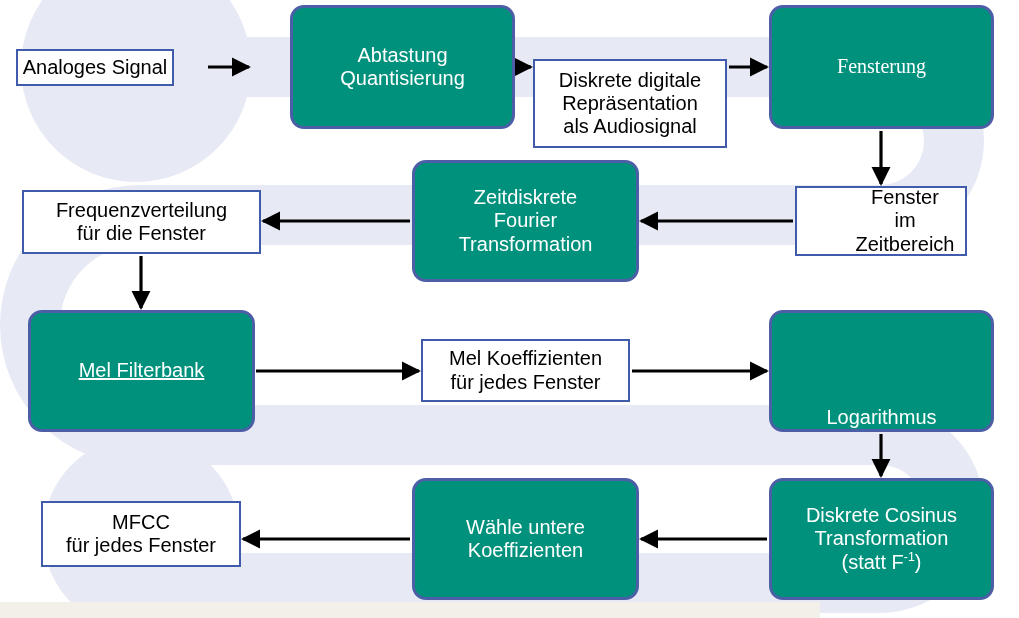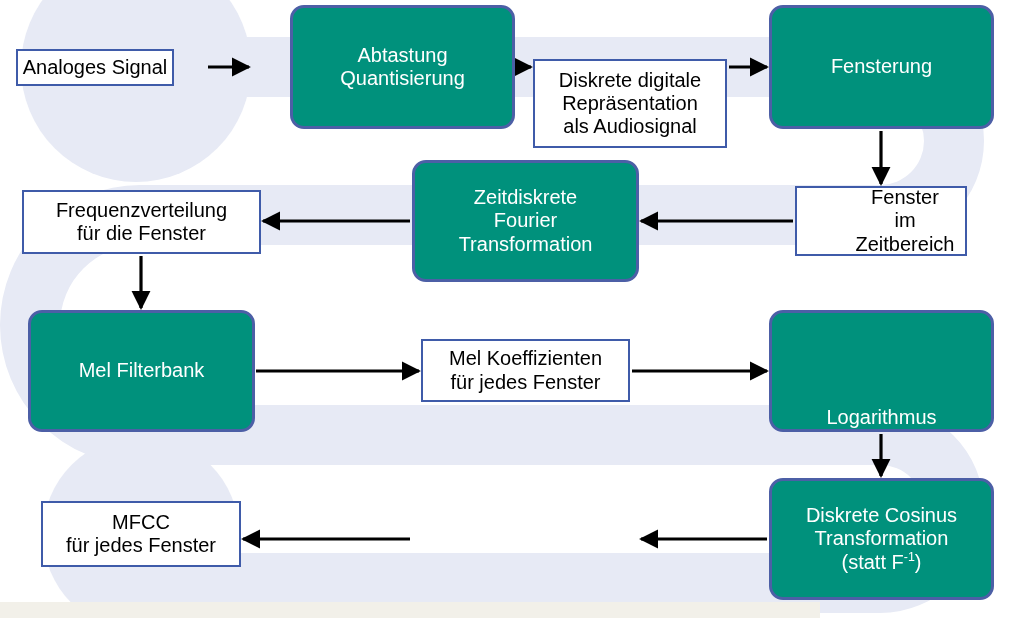--- a/index.html
+++ b/index.html
@@ -141,50 +141,54 @@
     </div>
   <div class="node process" style="left:250px;top:5px;width:225px;height:124px;margin-left:40px;">
       <span class="label">Abtastung
 Quantisierung</span>
     </div>
   <div class="node data" style="left:533px;top:23px;width:194px;height:89px;margin-top:36px;">
       <span class="label">Diskrete digitale
 Repräsentation
 als Audiosignal</span>
     </div>
-  <div class="node process" style="left:769px;top:5px;width:225px;height:124px;">
+  <div class="node process" style="left:769px;top:5px;width:225px;height:124px;font-family:Liberation Serif, serif;">
       <span class="label">Fensterung</span>
     </div>
 
   <div class="node data" style="left:795px;top:186px;width:172px;height:70px;padding-left:48px;">
       <span class="label">Fenster
 im Zeitbereich</span>
     </div>
   <div class="node process" style="left:412px;top:160px;width:227px;height:122px;">
       <span class="label">Zeitdiskrete
 Fourier
 Transformation</span>
     </div>
   <div class="node data" style="left:22px;top:190px;width:239px;height:64px;">
       <span class="label">Frequenzverteilung
 für die Fenster</span>
     </div>
 
-  <div class="node process" style="left:28px;top:310px;width:227px;height:122px;">
+  <div class="node process" style="left:28px;top:310px;width:227px;height:122px;text-decoration:underline;">
       <span class="label">Mel Filterbank</span>
     </div>
   <div class="node data" style="left:421px;top:339px;width:209px;height:63px;">
       <span class="label">Mel Koeffizienten
 für jedes Fenster</span>
     </div>
   <div class="node process" style="left:769px;top:310px;width:225px;height:122px;align-items:flex-end;">
       <span class="label">Logarithmus</span>
     </div>
 
   <div class="node process" style="left:769px;top:478px;width:225px;height:122px;">
       <span class="label">Diskrete Cosinus<br>Transformation<br>(statt F<sup>-1</sup>)</span>
     </div>
+  <div class="node process" style="left:412px;top:478px;width:227px;height:122px;">
+      <span class="label">Wähle untere
+Koeffizienten</span>
+    </div>
   <div class="node data" style="left:41px;top:501px;width:200px;height:66px;">
       <span class="label">MFCC
 für jedes Fenster</span>
     </div>
 
 </div>
 
 </body></html>

